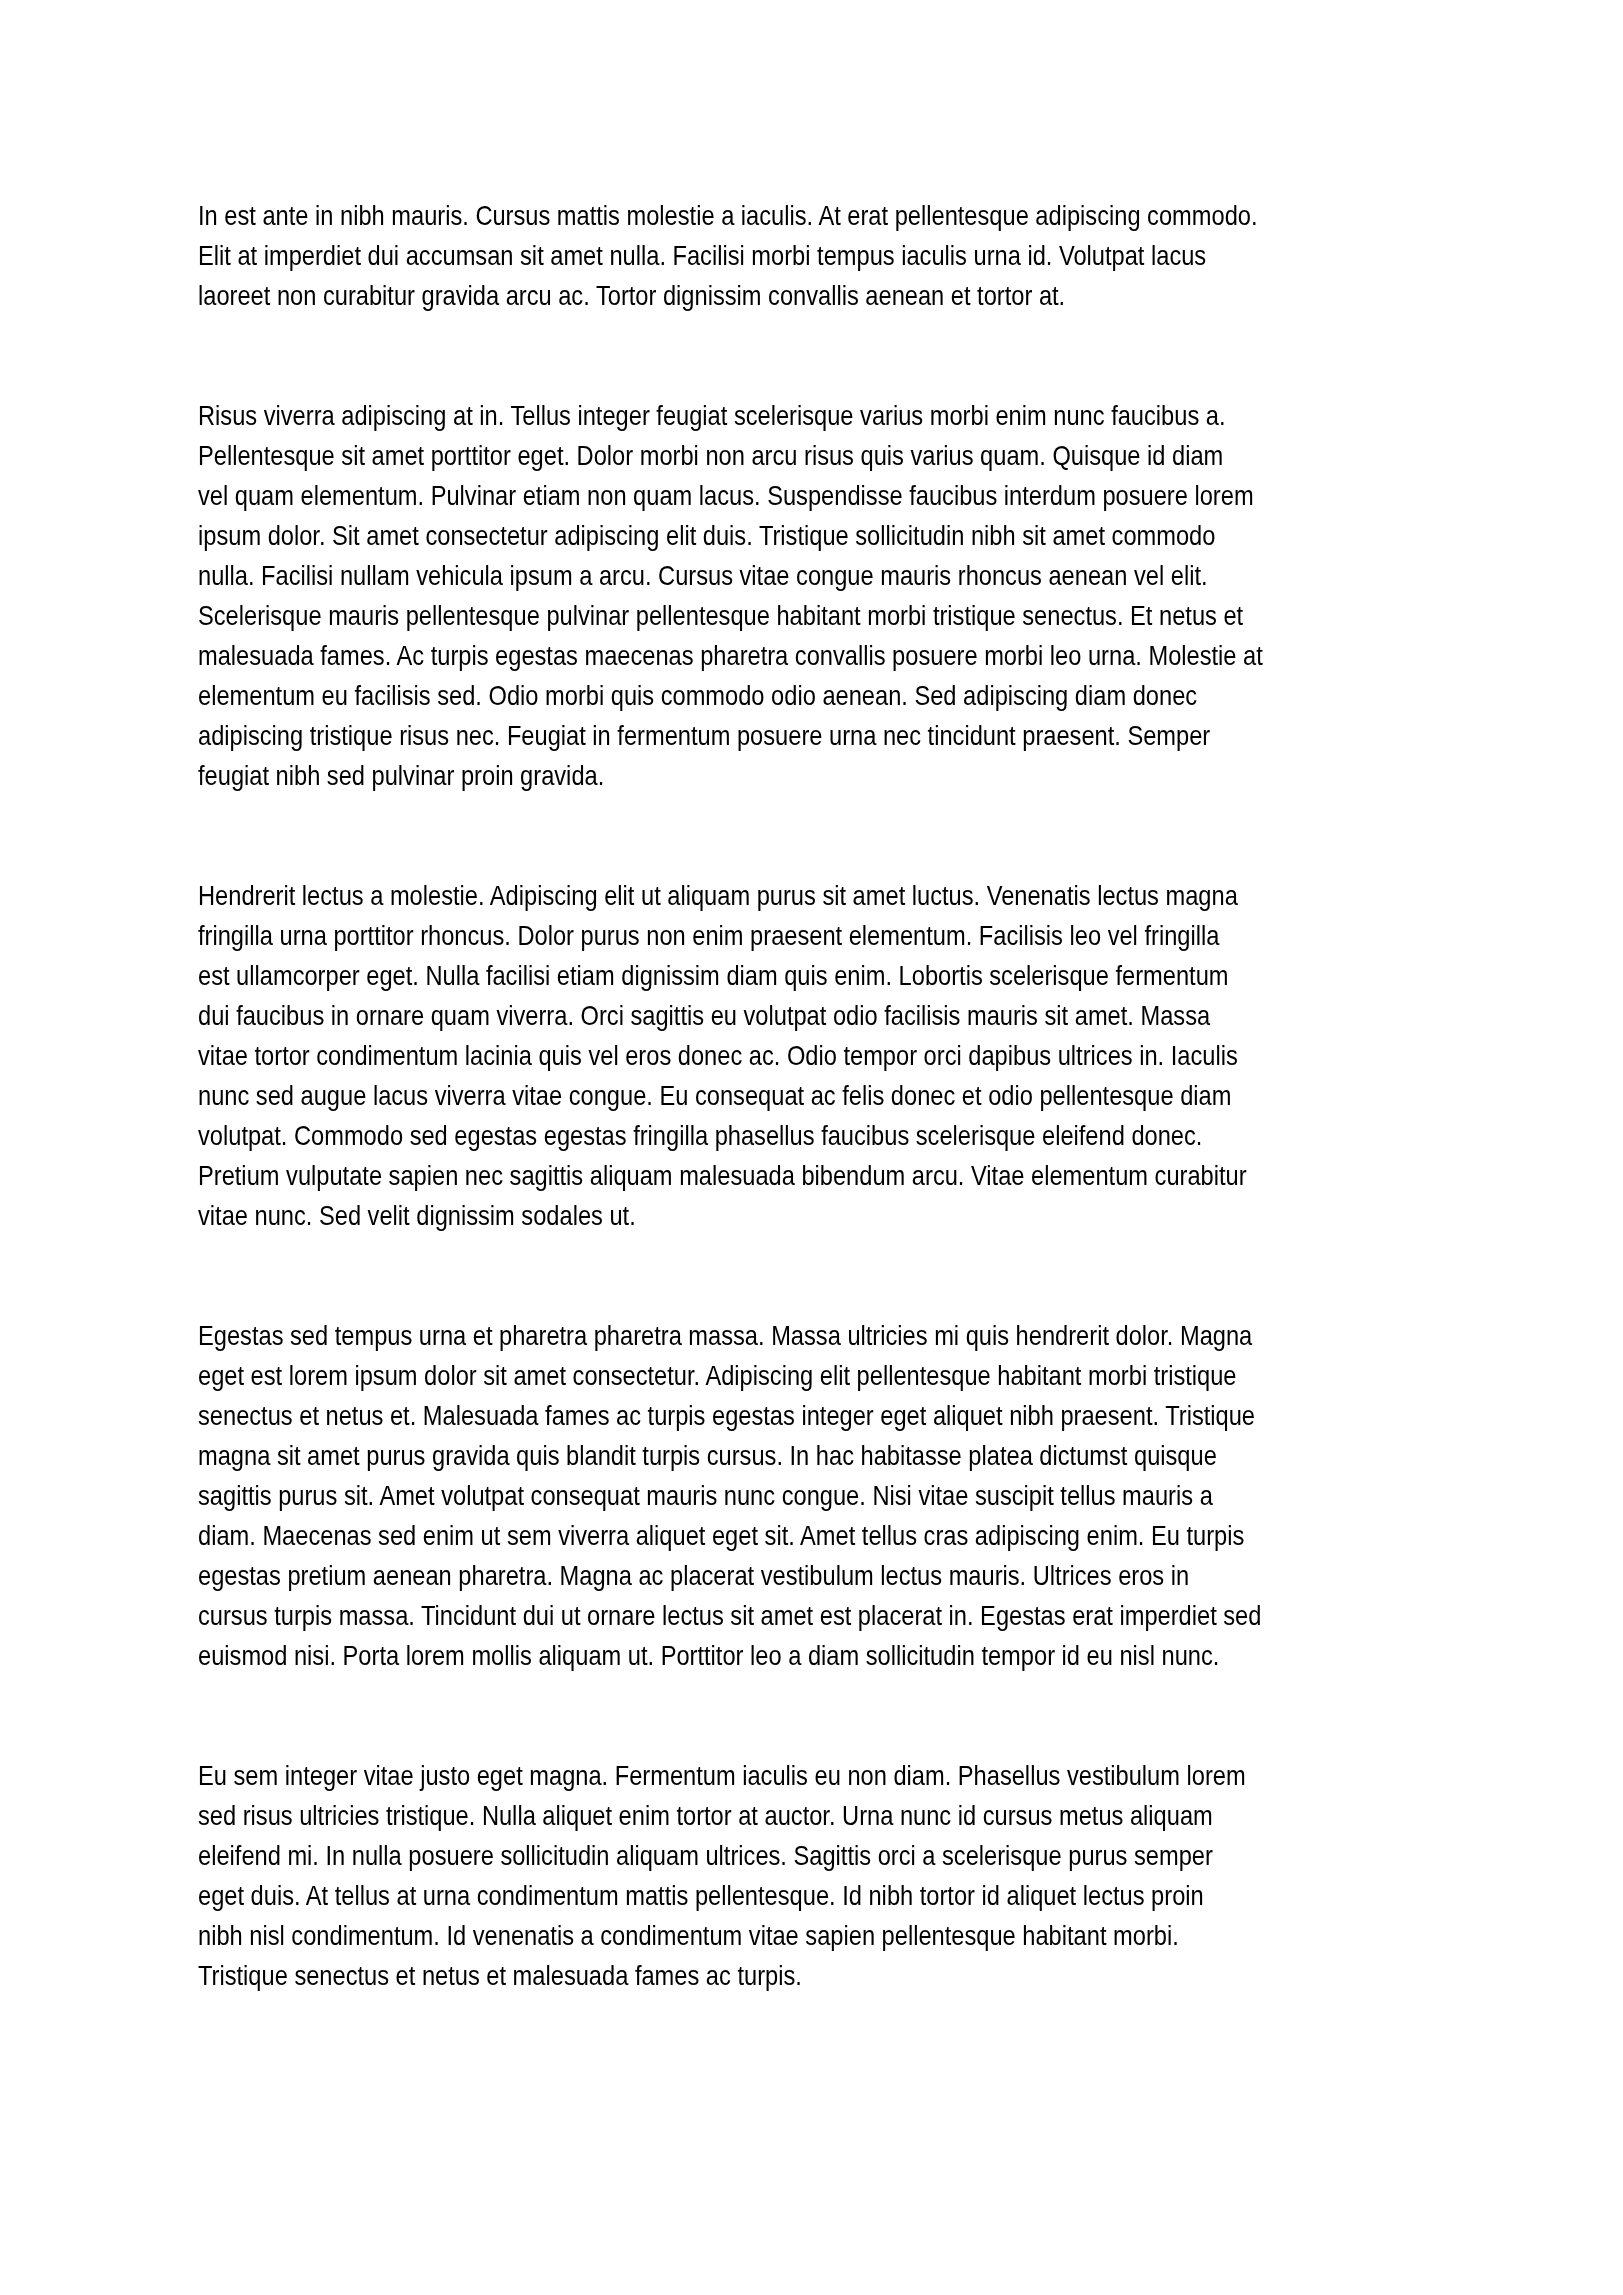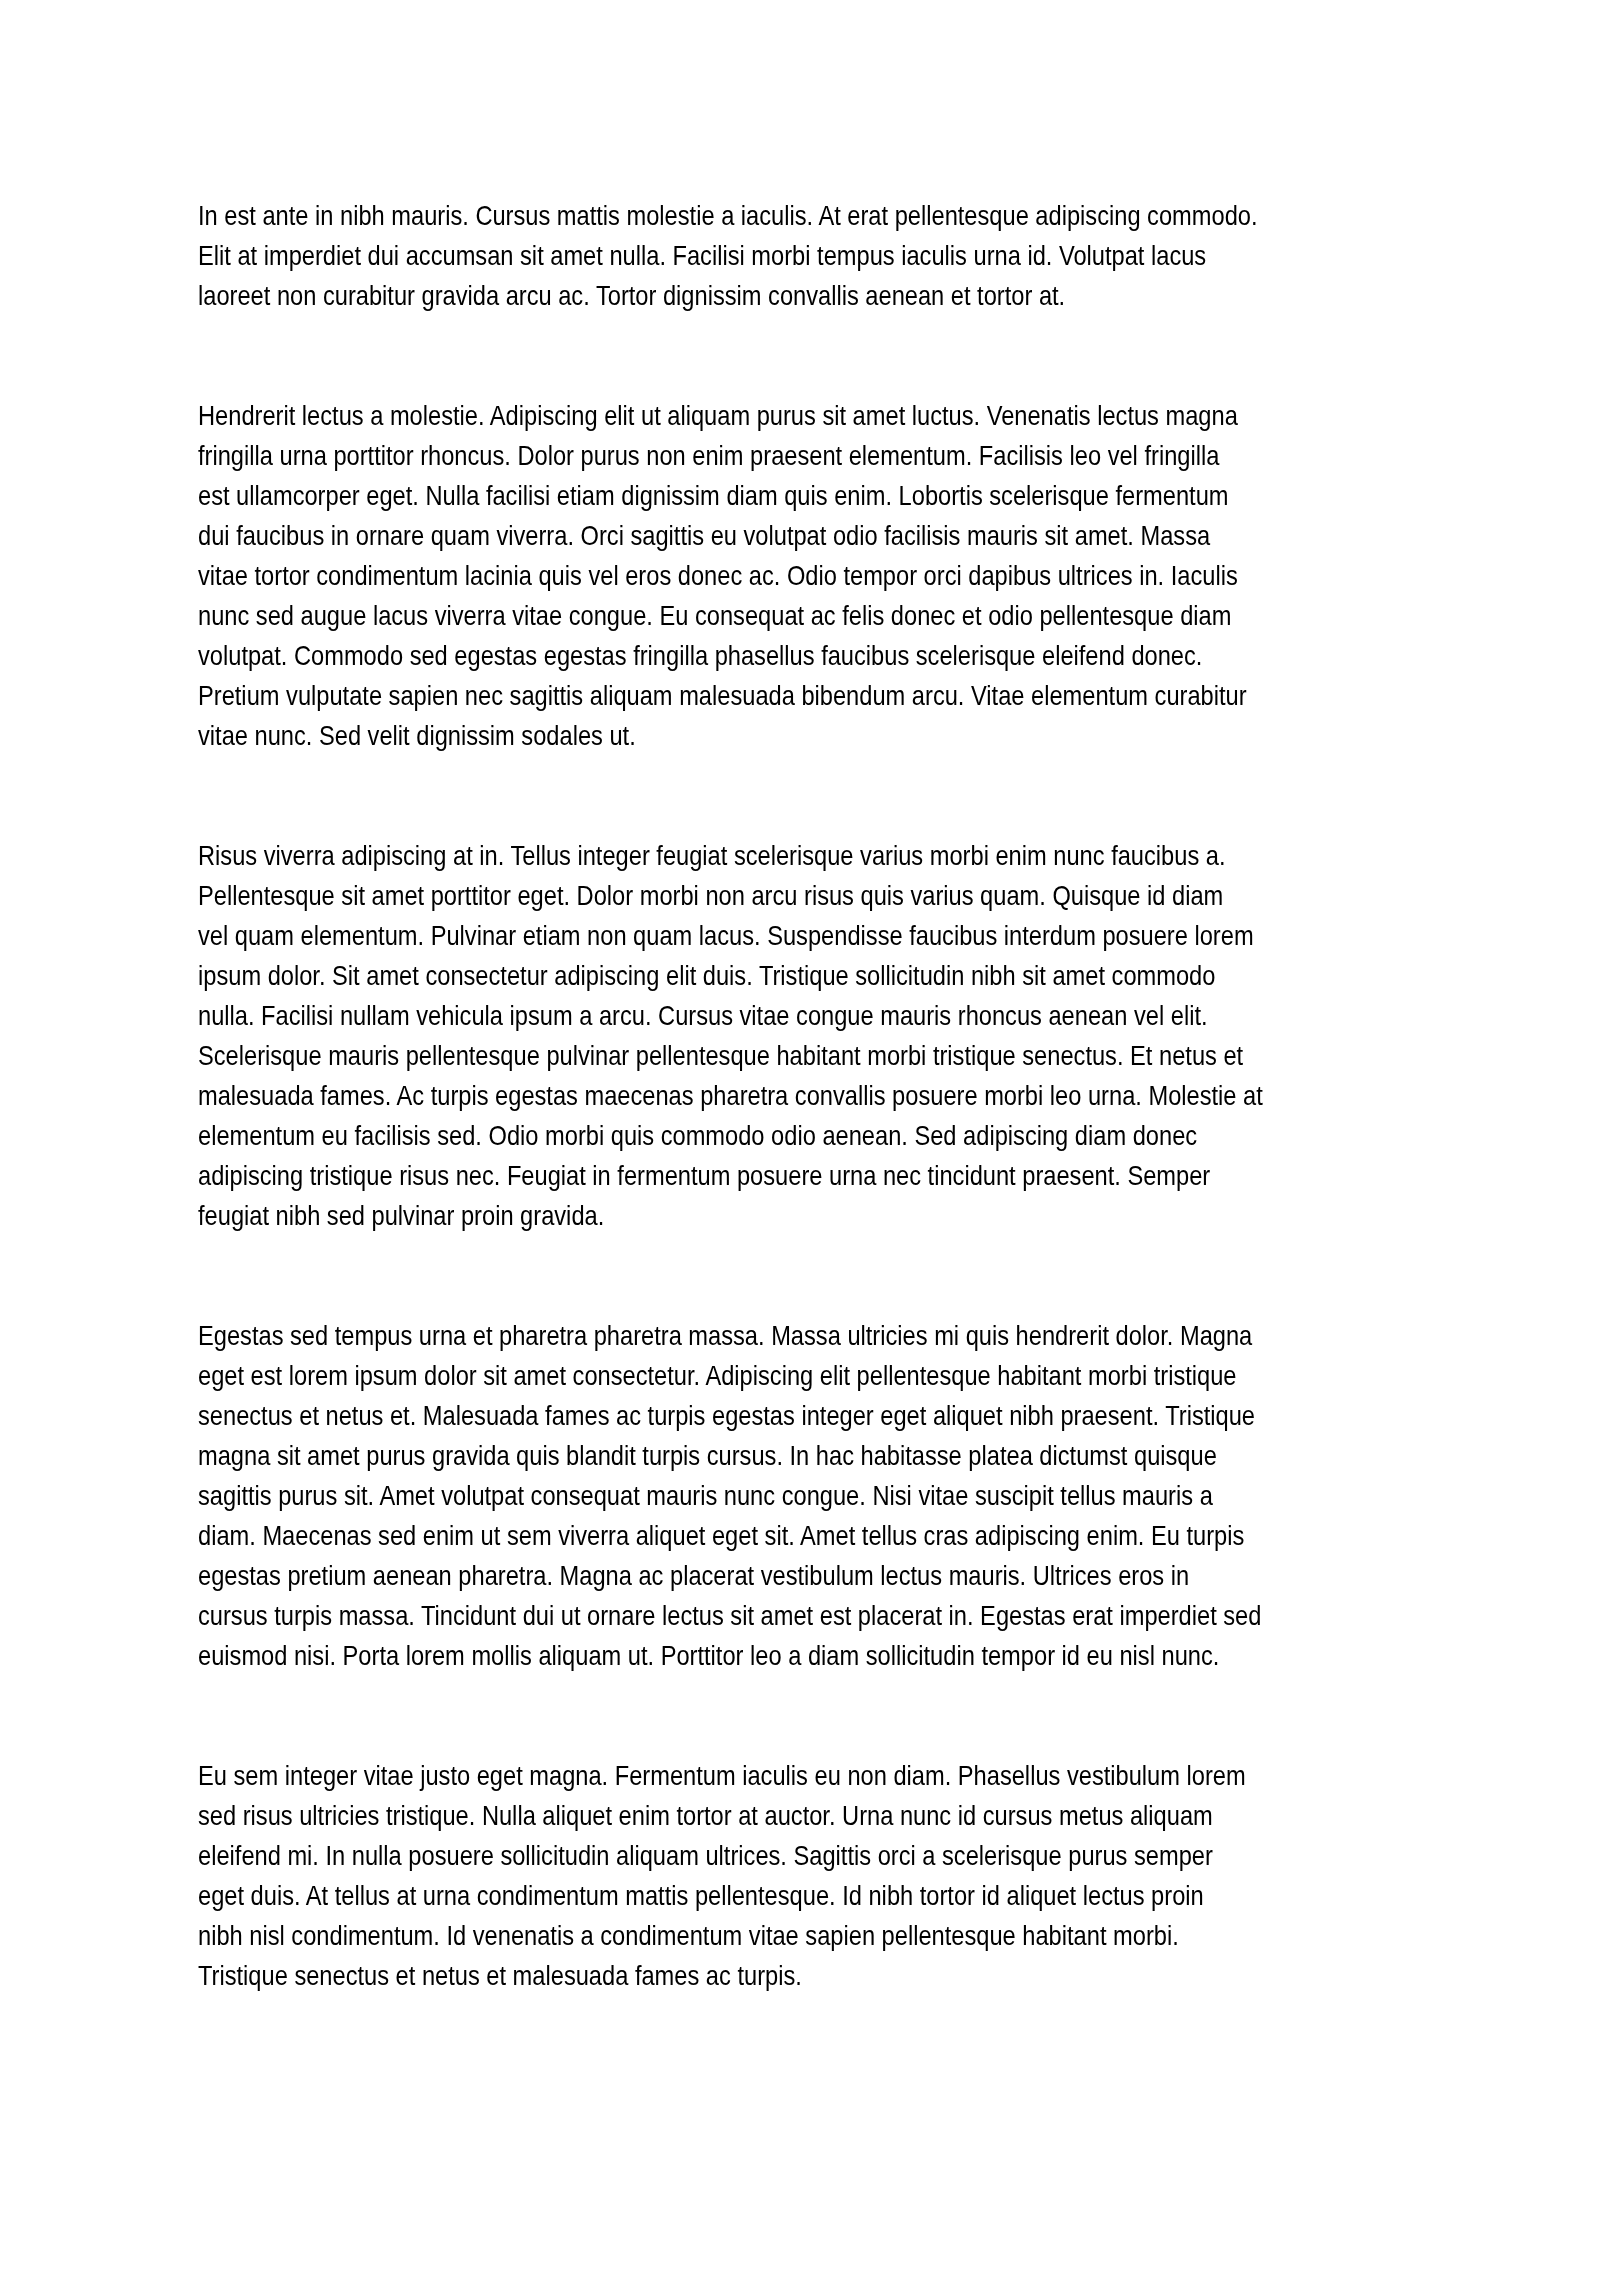--- a/index.html
+++ b/index.html
@@ -30,42 +30,42 @@
 <div class="page">
   <div class="content">
 
     <p class="para">
       <span class="line">In est ante in nibh mauris. Cursus mattis molestie a iaculis. At erat pellentesque adipiscing commodo.</span>
       <span class="line">Elit at imperdiet dui accumsan sit amet nulla. Facilisi morbi tempus iaculis urna id. Volutpat lacus</span>
       <span class="line">laoreet non curabitur gravida arcu ac. Tortor dignissim convallis aenean et tortor at.</span>
     </p>
 
     <p class="para">
-      <span class="line">Hendrerit lectus a molestie. Adipiscing elit ut aliquam purus sit amet luctus. Venenatis lectus magna</span>
-      <span class="line">fringilla urna porttitor rhoncus. Dolor purus non enim praesent elementum. Facilisis leo vel fringilla</span>
-      <span class="line">est ullamcorper eget. Nulla facilisi etiam dignissim diam quis enim. Lobortis scelerisque fermentum</span>
-      <span class="line">dui faucibus in ornare quam viverra. Orci sagittis eu volutpat odio facilisis mauris sit amet. Massa</span>
-      <span class="line">vitae tortor condimentum lacinia quis vel eros donec ac. Odio tempor orci dapibus ultrices in. Iaculis</span>
-      <span class="line">nunc sed augue lacus viverra vitae congue. Eu consequat ac felis donec et odio pellentesque diam</span>
-      <span class="line">volutpat. Commodo sed egestas egestas fringilla phasellus faucibus scelerisque eleifend donec.</span>
-      <span class="line">Pretium vulputate sapien nec sagittis aliquam malesuada bibendum arcu. Vitae elementum curabitur</span>
-      <span class="line">vitae nunc. Sed velit dignissim sodales ut.</span>
-    </p>
-
-    <p class="para">
       <span class="line">Risus viverra adipiscing at in. Tellus integer feugiat scelerisque varius morbi enim nunc faucibus a.</span>
       <span class="line">Pellentesque sit amet porttitor eget. Dolor morbi non arcu risus quis varius quam. Quisque id diam</span>
       <span class="line">vel quam elementum. Pulvinar etiam non quam lacus. Suspendisse faucibus interdum posuere lorem</span>
       <span class="line">ipsum dolor. Sit amet consectetur adipiscing elit duis. Tristique sollicitudin nibh sit amet commodo</span>
       <span class="line">nulla. Facilisi nullam vehicula ipsum a arcu. Cursus vitae congue mauris rhoncus aenean vel elit.</span>
       <span class="line">Scelerisque mauris pellentesque pulvinar pellentesque habitant morbi tristique senectus. Et netus et</span>
       <span class="line">malesuada fames. Ac turpis egestas maecenas pharetra convallis posuere morbi leo urna. Molestie at</span>
       <span class="line">elementum eu facilisis sed. Odio morbi quis commodo odio aenean. Sed adipiscing diam donec</span>
       <span class="line">adipiscing tristique risus nec. Feugiat in fermentum posuere urna nec tincidunt praesent. Semper</span>
       <span class="line">feugiat nibh sed pulvinar proin gravida.</span>
+    </p>
+
+    <p class="para">
+      <span class="line">Hendrerit lectus a molestie. Adipiscing elit ut aliquam purus sit amet luctus. Venenatis lectus magna</span>
+      <span class="line">fringilla urna porttitor rhoncus. Dolor purus non enim praesent elementum. Facilisis leo vel fringilla</span>
+      <span class="line">est ullamcorper eget. Nulla facilisi etiam dignissim diam quis enim. Lobortis scelerisque fermentum</span>
+      <span class="line">dui faucibus in ornare quam viverra. Orci sagittis eu volutpat odio facilisis mauris sit amet. Massa</span>
+      <span class="line">vitae tortor condimentum lacinia quis vel eros donec ac. Odio tempor orci dapibus ultrices in. Iaculis</span>
+      <span class="line">nunc sed augue lacus viverra vitae congue. Eu consequat ac felis donec et odio pellentesque diam</span>
+      <span class="line">volutpat. Commodo sed egestas egestas fringilla phasellus faucibus scelerisque eleifend donec.</span>
+      <span class="line">Pretium vulputate sapien nec sagittis aliquam malesuada bibendum arcu. Vitae elementum curabitur</span>
+      <span class="line">vitae nunc. Sed velit dignissim sodales ut.</span>
     </p>
 
     <p class="para">
       <span class="line">Egestas sed tempus urna et pharetra pharetra massa. Massa ultricies mi quis hendrerit dolor. Magna</span>
       <span class="line">eget est lorem ipsum dolor sit amet consectetur. Adipiscing elit pellentesque habitant morbi tristique</span>
       <span class="line">senectus et netus et. Malesuada fames ac turpis egestas integer eget aliquet nibh praesent. Tristique</span>
       <span class="line">magna sit amet purus gravida quis blandit turpis cursus. In hac habitasse platea dictumst quisque</span>
       <span class="line">sagittis purus sit. Amet volutpat consequat mauris nunc congue. Nisi vitae suscipit tellus mauris a</span>
       <span class="line">diam. Maecenas sed enim ut sem viverra aliquet eget sit. Amet tellus cras adipiscing enim. Eu turpis</span>
       <span class="line">egestas pretium aenean pharetra. Magna ac placerat vestibulum lectus mauris. Ultrices eros in</span>

